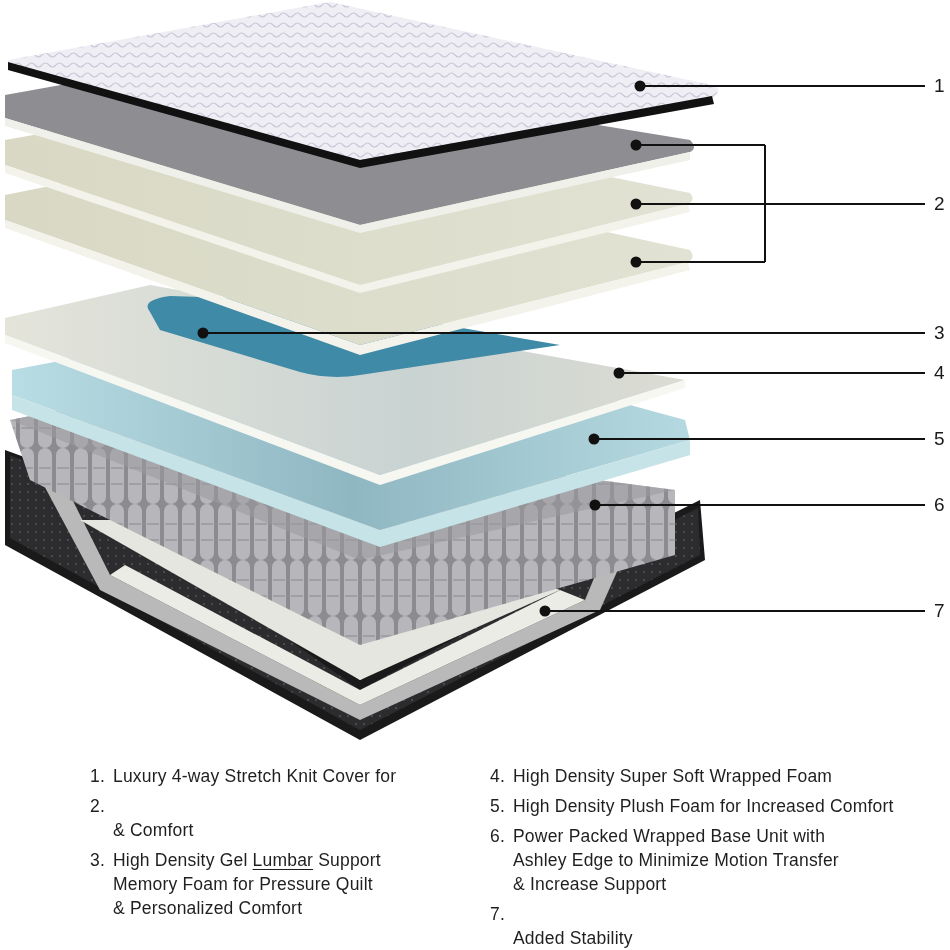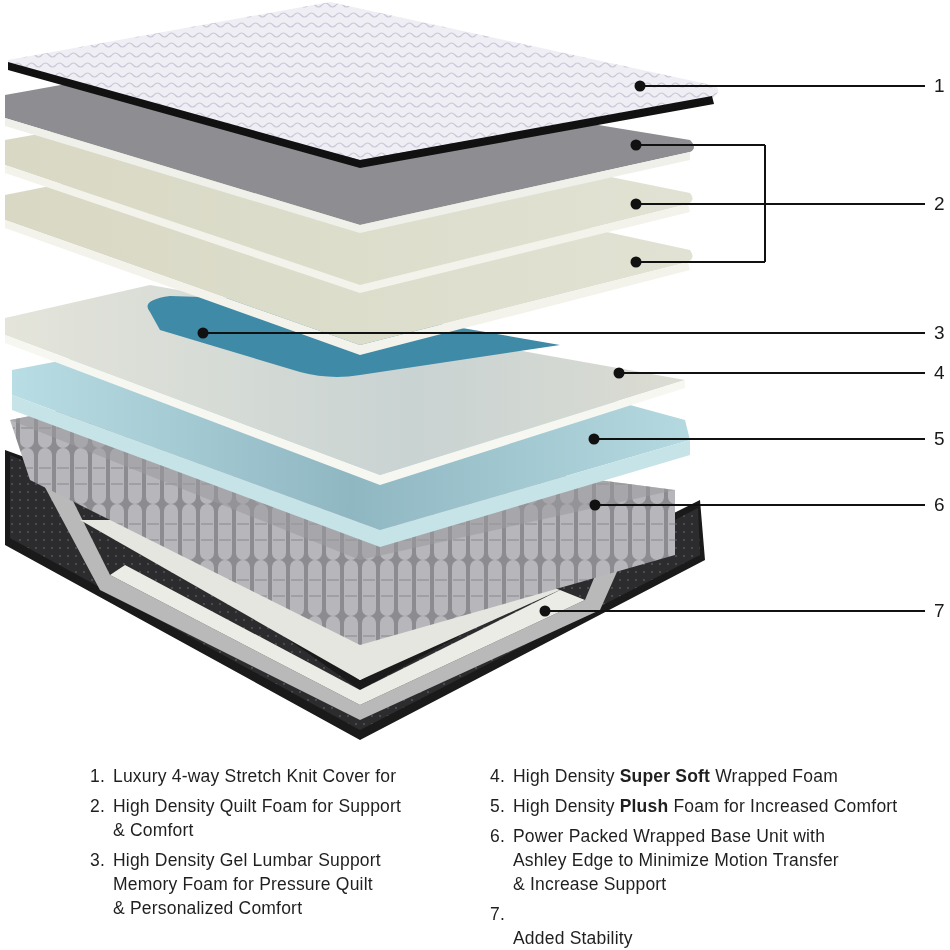--- a/index.html
+++ b/index.html
@@ -5,22 +5,22 @@
   html,body{margin:0;padding:0;background:#ffffff;}
   body{width:950px;height:950px;position:relative;overflow:hidden;font-family:"Liberation Sans","DejaVu Sans",sans-serif;color:#1a1a1a;}
   #diagram{position:absolute;left:0;top:0;width:950px;height:750px;}
   .callout-num{position:absolute;font-size:19px;line-height:20px;color:#1a1a1a;}
   .legend{position:absolute;top:764px;font-size:17.5px;line-height:24px;color:#1f1f1f;letter-spacing:0.2px;}
   .legend-left{left:90px;width:380px;}
   .legend-right{left:490px;width:460px;}
   .item{display:flex;margin-bottom:6px;}
   .item .num{width:23px;flex:0 0 23px;}
   .item .txt{flex:1;}
-  .b{font-weight:bold;}
-  .u{text-underline-offset:3px;}
+  .b{font-weight:normal;}
+  .u{text-decoration:underline;text-underline-offset:3px;}
 </style>
 </head>
 <body>
 
 <svg id="diagram" viewBox="0 0 950 750" xmlns="http://www.w3.org/2000/svg">
   <defs>
     <pattern id="knit" width="14" height="10" patternUnits="userSpaceOnUse">
       <rect width="14" height="10" fill="#eeeef4"></rect>
       <path d="M0 5 Q3.5 1 7 5 T14 5" stroke="#c9c9d8" stroke-width="1.2" fill="none"></path>
     </pattern>
@@ -125,21 +125,21 @@
 <div class="legend legend-left">
   <div class="item">
     <span class="num">1.</span>
     <span class="txt">
       <span>Luxury 4-way Stretch Knit Cover for</span><br>
     </span>
   </div>
   <div class="item">
     <span class="num">2.</span>
     <span class="txt">
-      <span>High Density Quilt Foam for Support</span><br>
+      <br>
       <span>&amp; Comfort</span>
     </span>
   </div>
   <div class="item">
     <span class="num">3.</span>
     <span class="txt">
       <span>High Density Gel </span><span class="u">Lumbar</span><span> Support</span><br>
       <span>Memory Foam for Pressure Quilt</span><br>
       <span>&amp; Personalized Comfort</span>
     </span>

